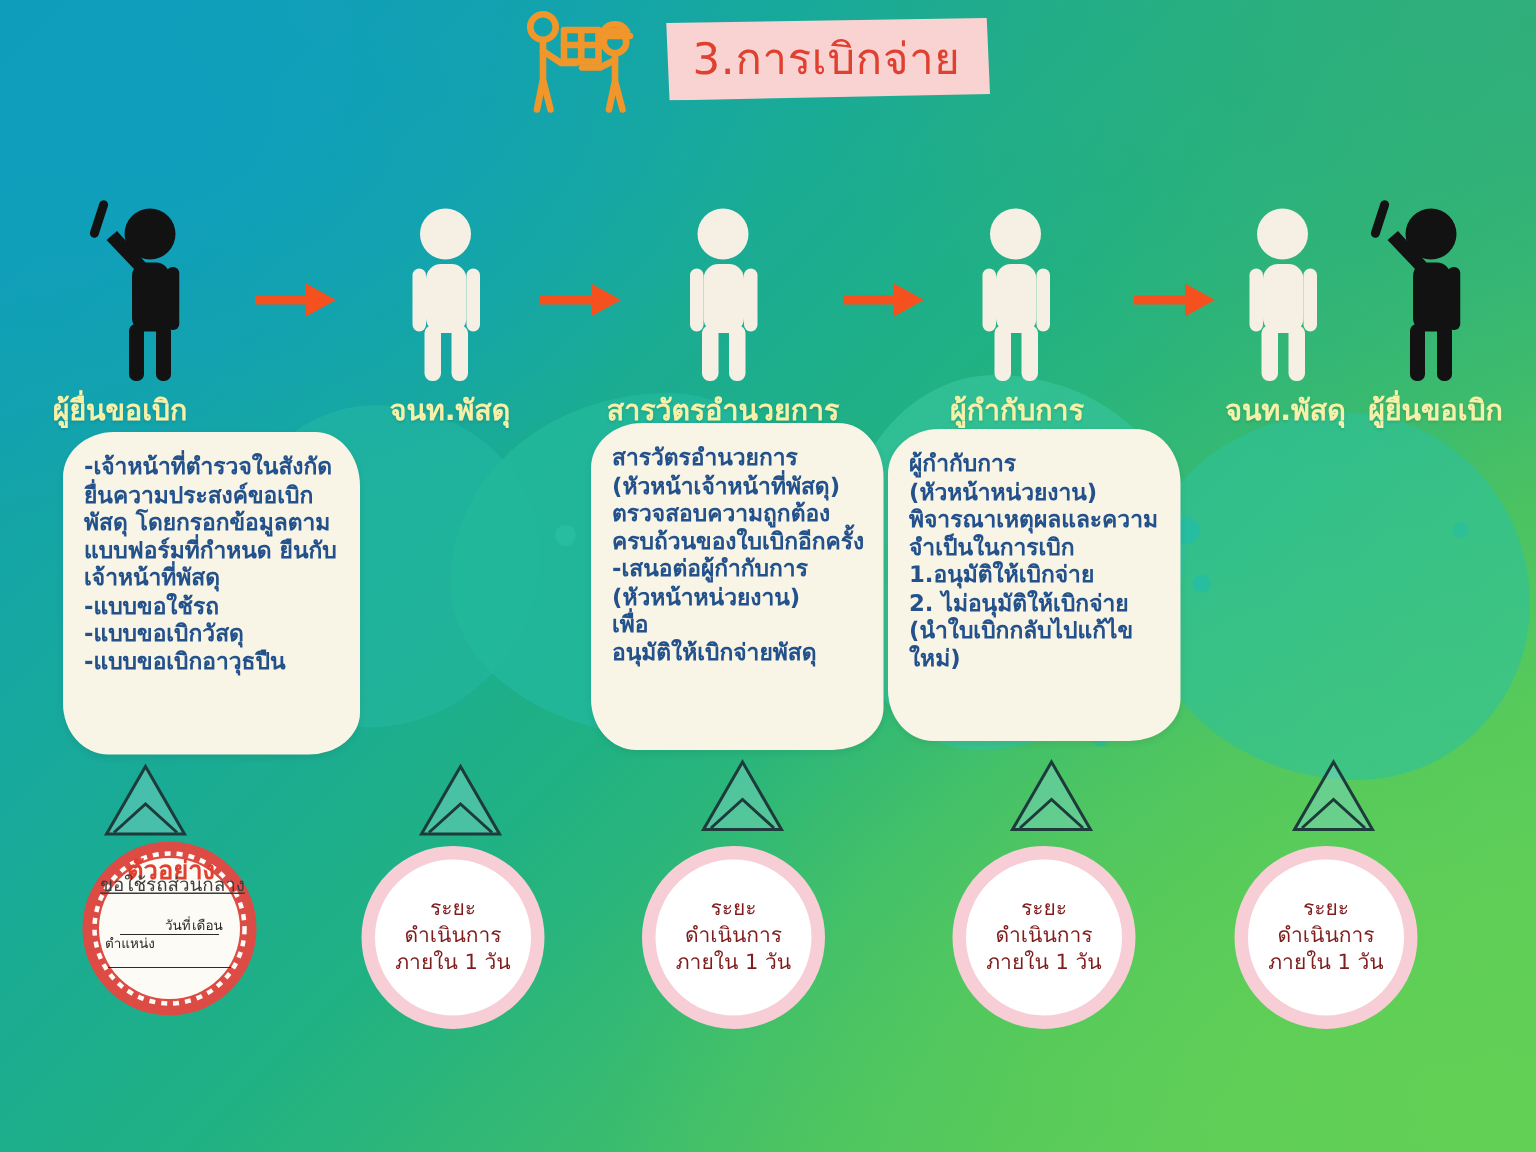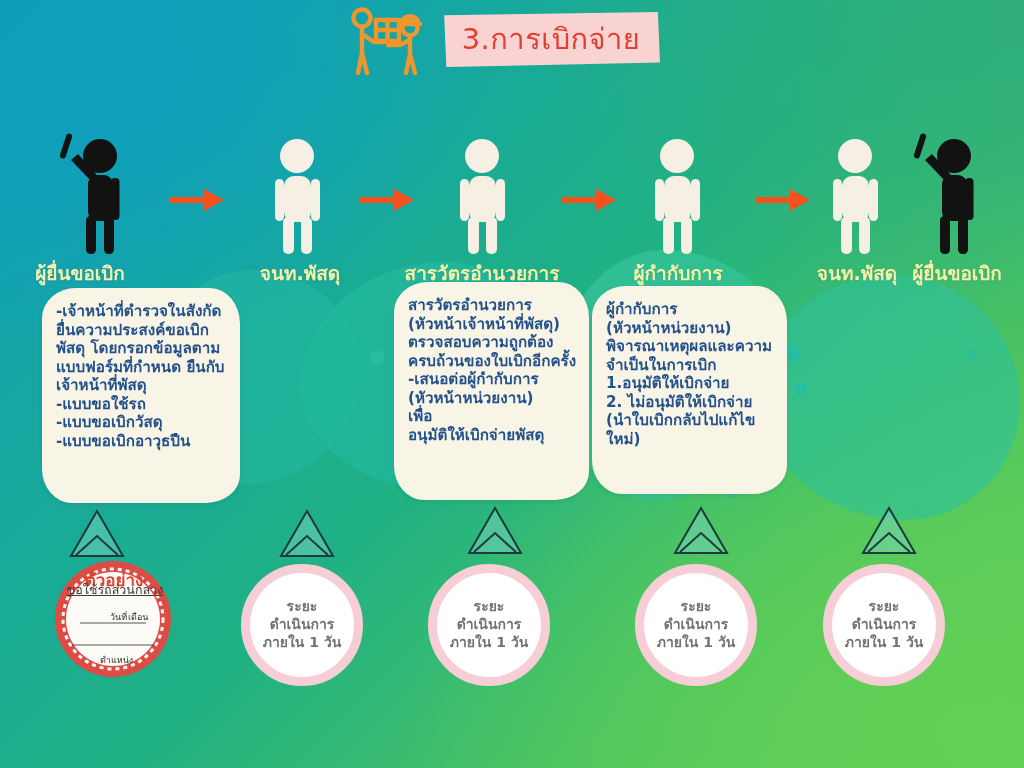--- a/index.html
+++ b/index.html
@@ -63,21 +63,21 @@
   }
   
   .tri{position:absolute;width:58px;height:52px;}
   
   .circ{
     position:absolute;width:122px;height:122px;border-radius:50%;
     background:#ffffff;border:9px solid #f7cdd6;box-sizing:border-box;
     display:flex;align-items:center;justify-content:center;
   }
   .circ span{
-    color:#737373;font-weight:bold;font-size:14px;line-height:1.28;text-align:center;
+    color:#7f1d1d;font-weight:normal;font-size:14px;line-height:1.28;text-align:center;
     display:block;
   }
   
   #stamp{position:absolute;left:42px;top:560px;width:142px;height:118px;}
   #stamp-sample{
     position:absolute;left:62px;top:566px;width:104px;text-align:center;
     color:#e0402f;font-weight:bold;font-size:17px;z-index:5;white-space:nowrap;
   }
   #stamp-form{
     position:absolute;left:40px;top:580px;width:150px;text-align:center;
@@ -251,21 +251,21 @@
     </g>
     <g stroke="#2b2b2b" stroke-width="0.8">
       <line x1="38" y1="63" x2="104" y2="63"></line>
       <line x1="30" y1="85" x2="112" y2="85"></line>
     </g>
   </svg>
   <div id="stamp-sample">ตัวอย่าง</div>
   <div id="stamp-form">ขอใช้รถส่วนกลาง</div>
   <div class="stamp-line" style="left:70px;top:610px;margin-left:40px;">วันที่</div>
   <div class="stamp-line" style="left:128px;top:610px;">เดือน</div>
-  <div class="stamp-line" style="left:70px;top:653px;margin-left:30px;">ตำแหน่ง</div>
+  <div class="stamp-line" style="left:70px;top:622px;">ตำแหน่ง</div>
 
   <div class="circ" style="left:241px;top:564px;">
     <span>ระยะ<br>ดำเนินการ<br>ภายใน 1 วัน</span>
   </div>
   <div class="circ" style="left:428px;top:564px;">
     <span>ระยะ<br>ดำเนินการ<br>ภายใน 1 วัน</span>
   </div>
   <div class="circ" style="left:635px;top:564px;">
     <span>ระยะ<br>ดำเนินการ<br>ภายใน 1 วัน</span>
   </div>

